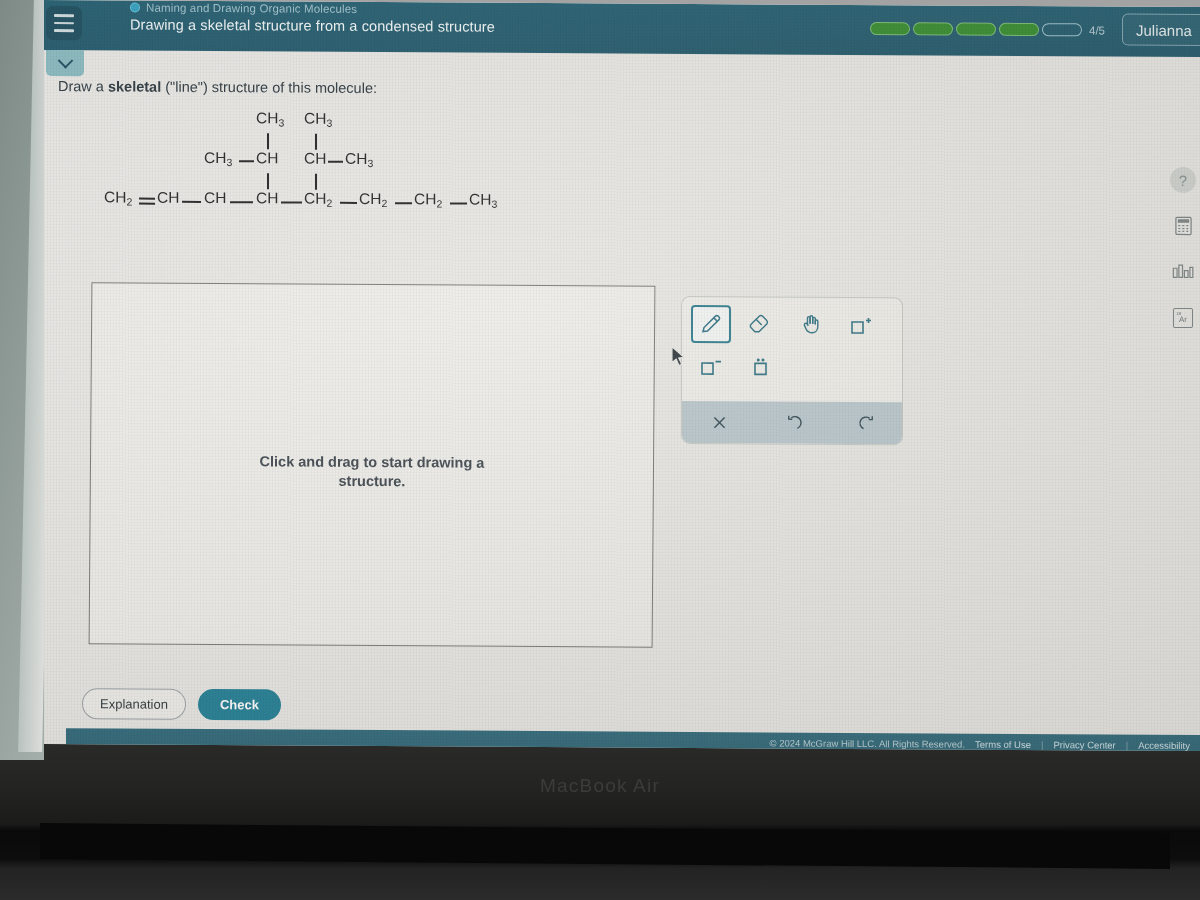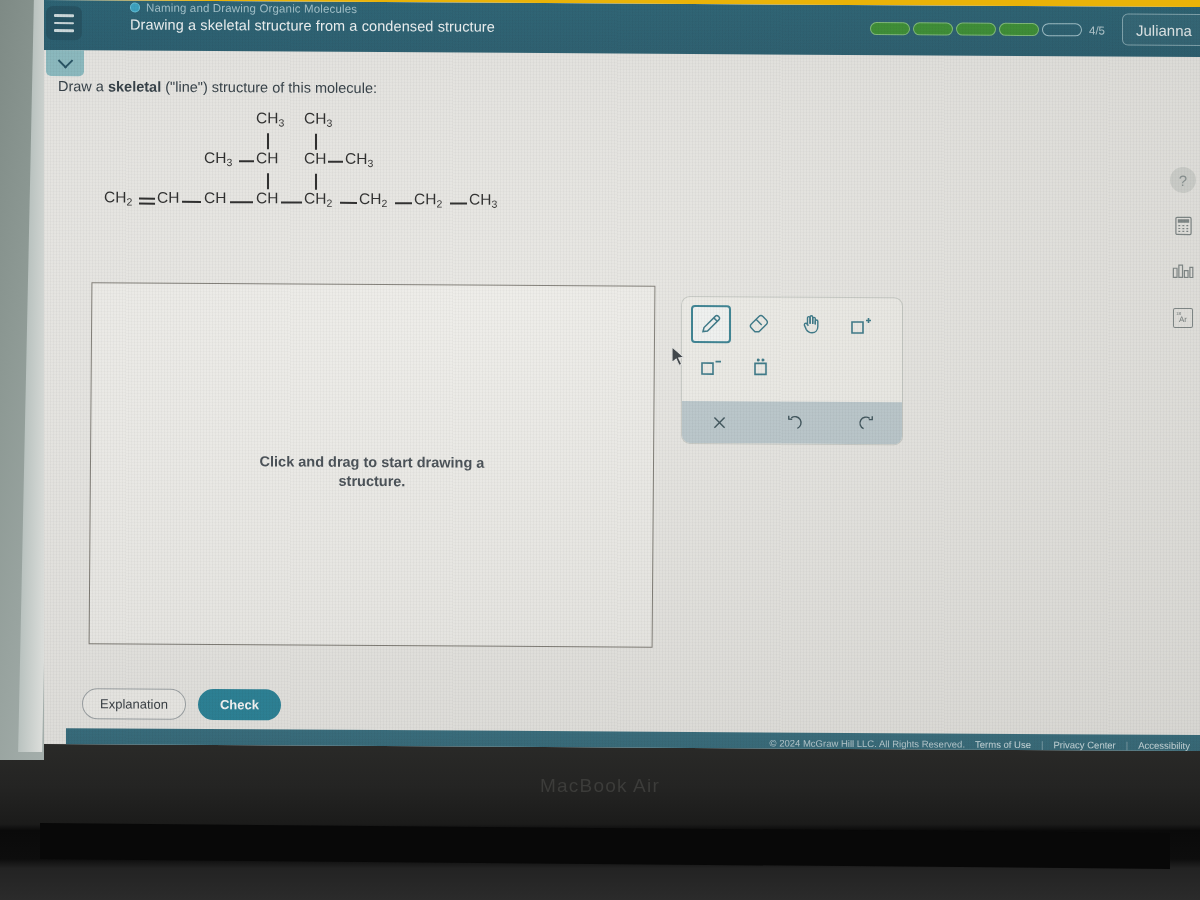--- a/index.html
+++ b/index.html
@@ -8,21 +8,21 @@
     width: 1200px; height: 900px;
     overflow: hidden;
     font-family: "Liberation Sans", sans-serif;
     background: #0d0d0d;
   }
 
   
   #photo {
     position: relative;
     width: 1200px; height: 900px;
-    background: #eab308;
+    background: #a3a3a3;
     text-decoration: underline;
   }
 
   
   .laptop-bezel {
     position: absolute;
     left: 0; top: 742px; width: 1200px; height: 158px;
     background: linear-gradient(180deg,#2a2a28 0%, #242423 28%, #1b1b1a 52%, #0a0a0a 56%, #0d0d0d 74%, #232323 80%, #2b2b2b 100%);
   }
   .laptop-brand {

